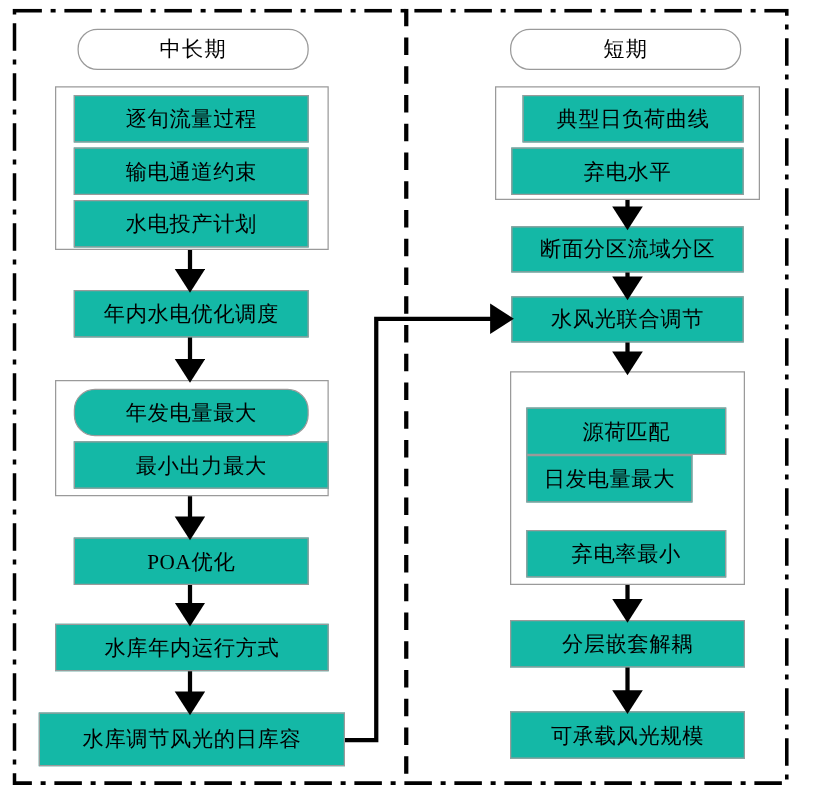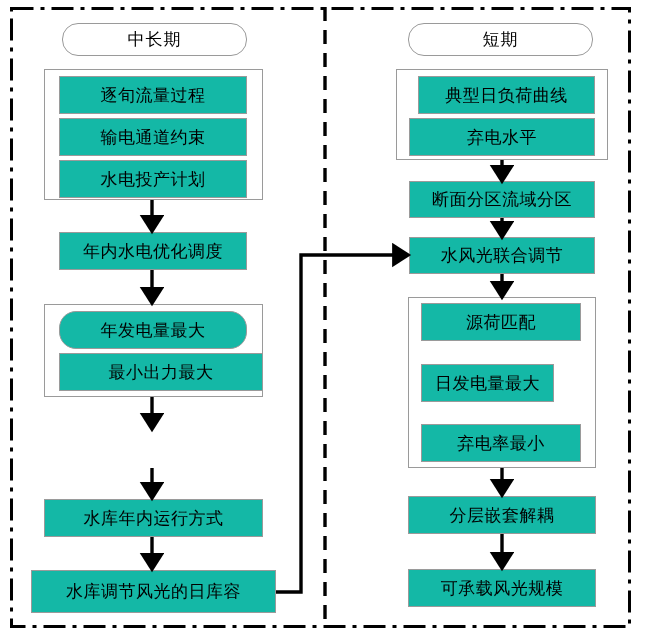--- a/index.html
+++ b/index.html
@@ -104,37 +104,38 @@
   <div class="node" style="left:59px; top:76px; width:188px; height:38px;">逐旬流量过程</div>
   <div class="node" style="left:59px; top:118px; width:188px; height:38px;">输电通道约束</div>
   <div class="node" style="left:59px; top:160px; width:188px; height:38px;">水电投产计划</div>
 
   <div class="node" style="left:59px; top:232px; width:188px; height:38px;">年内水电优化调度</div>
 
   <div class="group-box" style="left:44px; top:304px; width:219px; height:93px;"></div>
   <div class="node" style="left:59px; top:311px; width:188px; height:38px;border-radius:17px;">年发电量最大</div>
   <div class="node" style="left:59px; top:353px; width:204px; height:38px;">最小出力最大</div>
 
+  <div class="node latin" style="left:59px; top:430px; width:188px; height:38px;">POA优化</div>
 
   <div class="node" style="left:44px; top:499px; width:219px; height:38px;">水库年内运行方式</div>
 
   <div class="node" style="left:31px; top:570px; width:245px; height:43px;">水库调节风光的日库容</div>
 
   <div class="phase-header" style="left:408px; top:23px; width:185px; height:33px;">短期</div>
 
   <div class="group-box" style="left:396px; top:69px; width:212px; height:91px;"></div>
   <div class="node" style="left:418px; top:76px; width:177px; height:38px;">典型日负荷曲线</div>
   <div class="node" style="left:409px; top:118px; width:186px; height:38px;">弃电水平</div>
 
   <div class="node" style="left:409px; top:181px; width:186px; height:37px;">断面分区流域分区</div>
 
   <div class="node" style="left:409px; top:237px; width:186px; height:37px;">水风光联合调节</div>
 
   <div class="group-box" style="left:408px; top:297px; width:188px; height:171px;"></div>
-  <div class="node" style="left:421px; top:303px; width:160px; height:38px;">源荷匹配</div>
+  <div class="node" style="left:421px; top:326px; width:160px; height:38px;">源荷匹配</div>
   <div class="node" style="left:421px; top:364px; width:133px; height:38px;">日发电量最大</div>
   <div class="node" style="left:421px; top:424px; width:160px; height:38px;">弃电率最小</div>
 
   <div class="node" style="left:408px; top:496px; width:188px; height:38px;">分层嵌套解耦</div>
 
   <div class="node" style="left:408px; top:569px; width:188px; height:38px;">可承载风光规模</div>
 
   <div class="conn">
     <svg width="650" height="637" viewBox="0 0 650 637">
       <defs>

